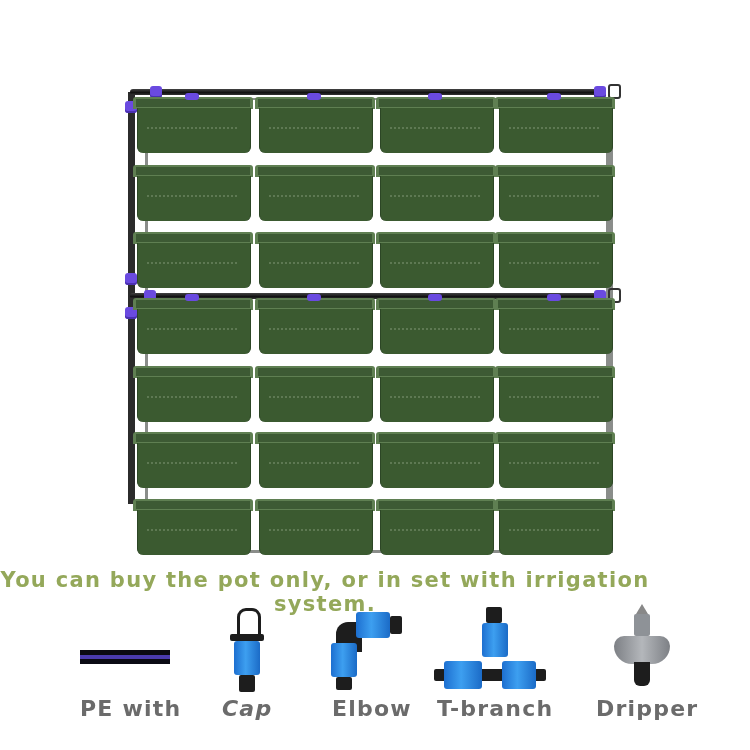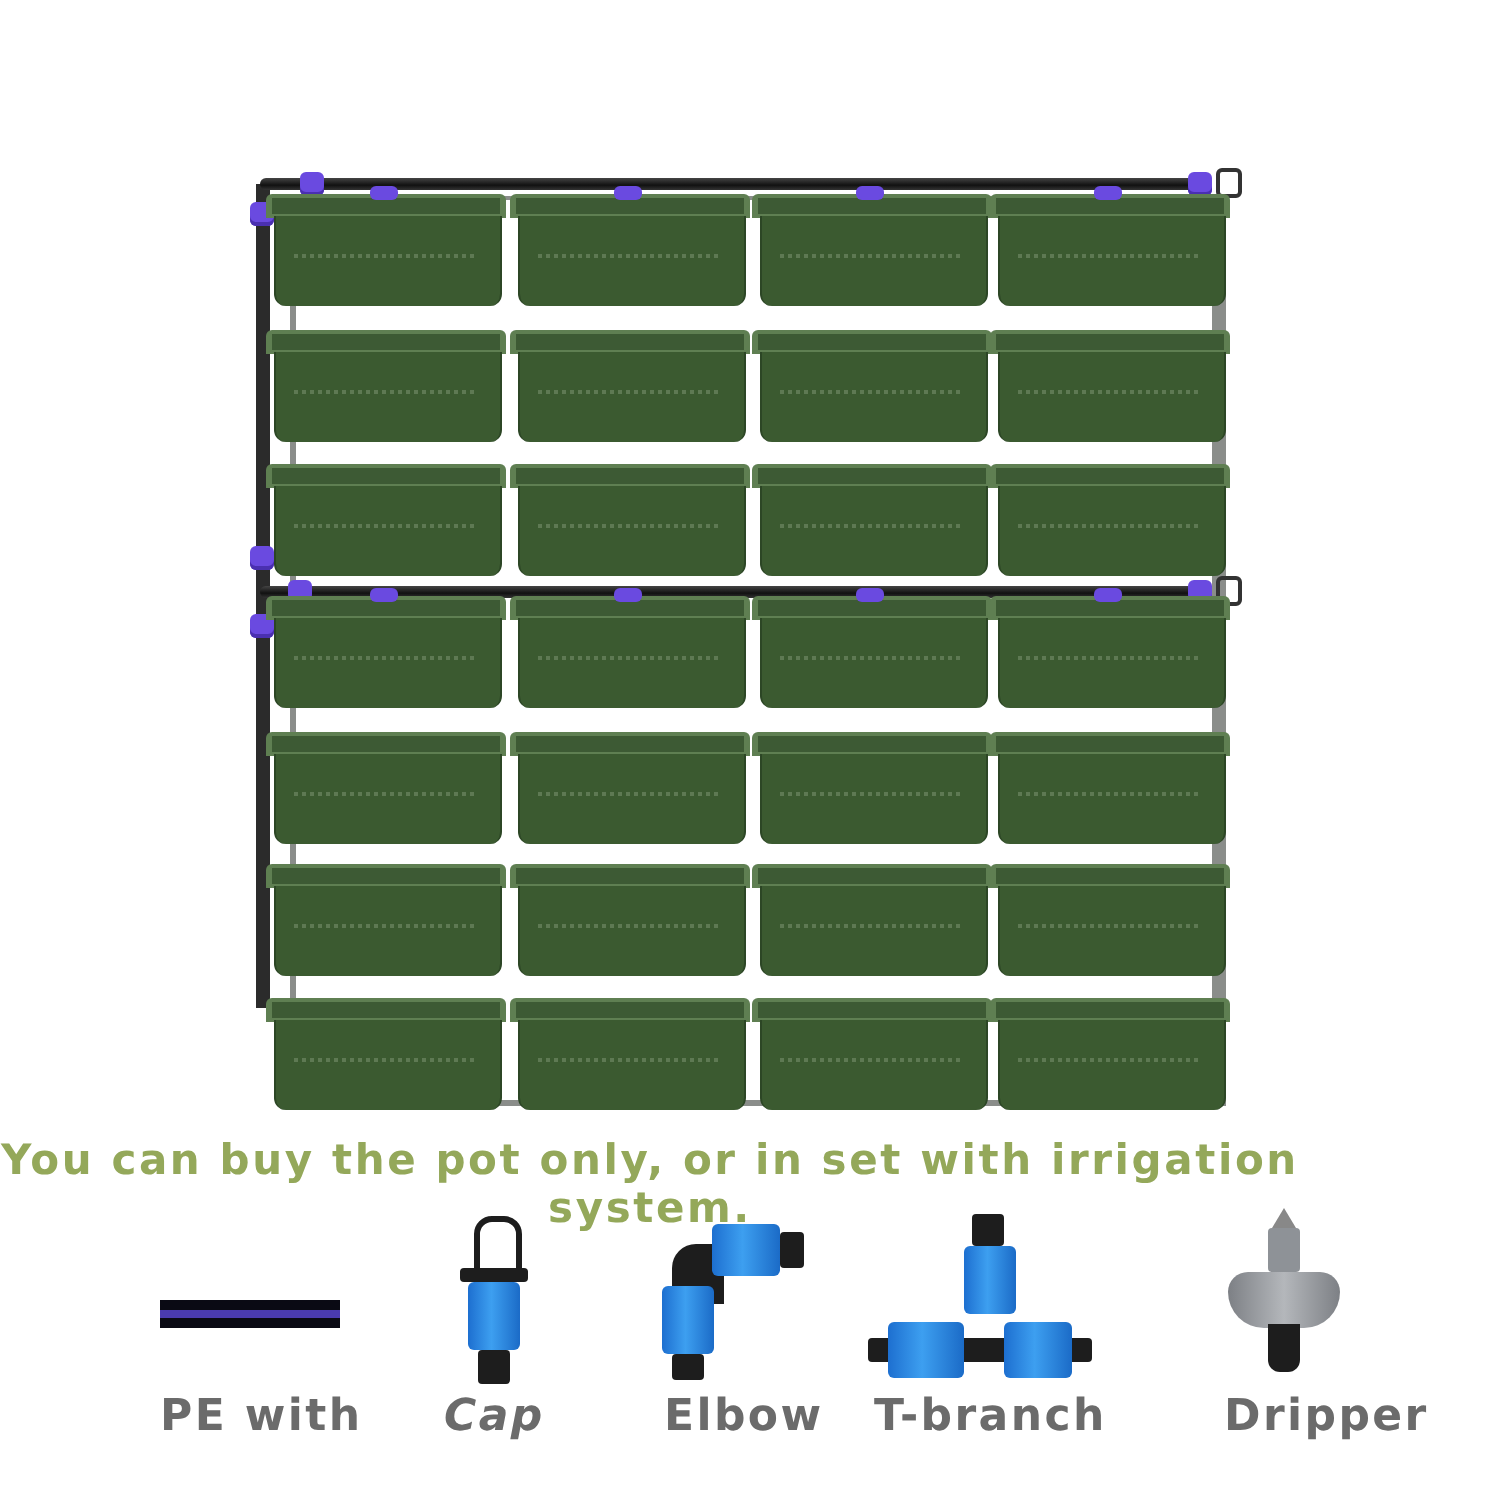--- a/index.html
+++ b/index.html
@@ -284,13 +284,13 @@
   <div class="blue" style="position:absolute;left:72px;top:56px;width:34px;height:28px;border-radius:3px;"></div>
 </div>
 <div class="part-label" style="left:437px;">T-branch</div>
 
 <div class="part" style="left:612px;top:604px;width:60px;height:88px;">
   <div style="position:absolute;left:24px;top:0;width:0;height:0;border-left:6px solid transparent;border-right:6px solid transparent;border-bottom:10px solid #888;"></div>
   <div style="position:absolute;left:22px;top:10px;width:16px;height:22px;background:#8e9297;border-radius:2px;"></div>
   <div style="position:absolute;left:2px;top:32px;width:56px;height:28px;background:linear-gradient(90deg,#7d8085,#b4b7bb 50%,#7d8085);border-radius:10px 10px 18px 18px;"></div>
   <div class="black" style="position:absolute;left:22px;top:58px;width:16px;height:24px;border-radius:0 0 6px 6px;"></div>
 </div>
-<div class="part-label" style="left:612px;">Dripper</div>
+<div class="part-label" style="left:596px;">Dripper</div>
 
 </body></html>

